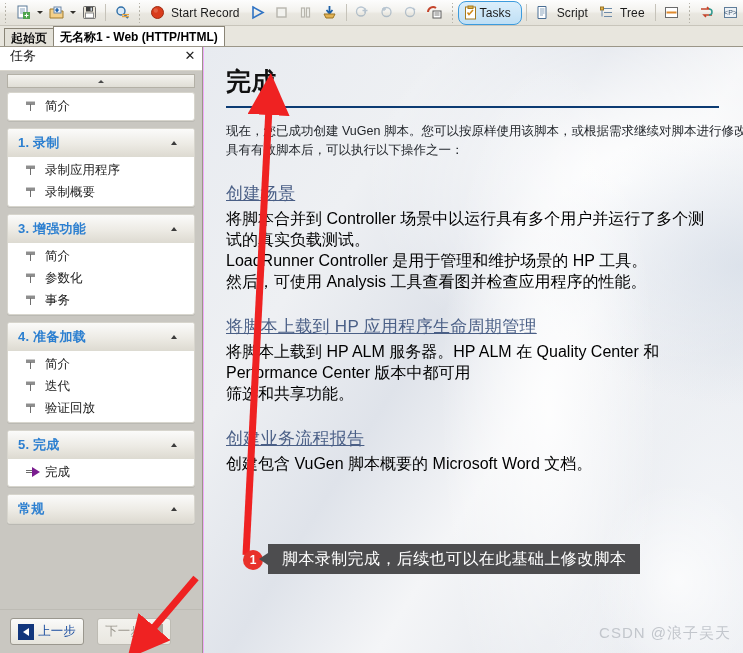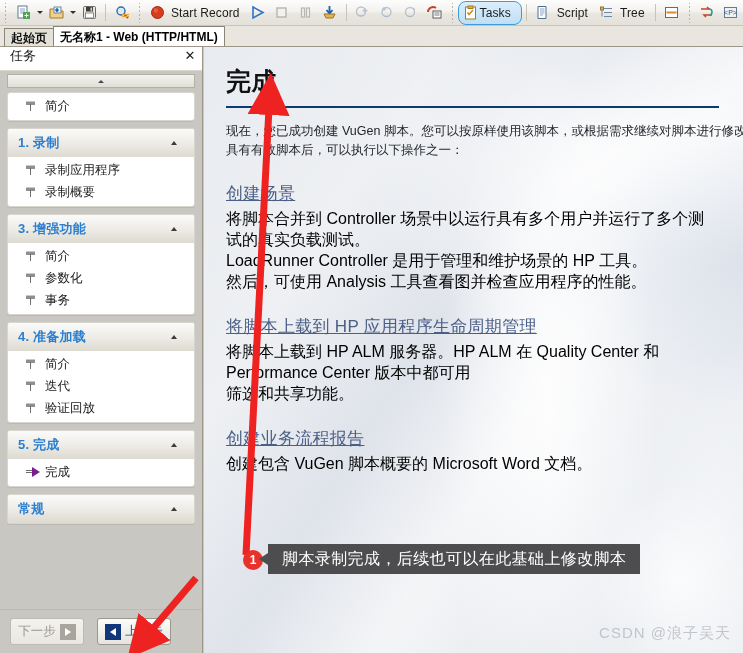--- a/index.html
+++ b/index.html
@@ -622,27 +622,27 @@
       <div class="group">
         <div class="group-head">
           <div class="group-title">常规</div>
           <div class="group-collapse"></div>
         </div>
 
       </div>
     </div>
 
     <div class="navbar">
+      <div class="navbtn prev">
+        <span class="sq"></span>
+        <span>上一步</span>
+      </div>
       <div class="navbtn next disabled">
         <span>下一步</span>
         <span class="sq"></span>
-      </div>
-      <div class="navbtn prev">
-        <span class="sq"></span>
-        <span>上一步</span>
       </div>
     </div>
   </div>
 
   <div class="content">
     <div class="content-inner">
       <h1 class="page-title">完成</h1>
       <div class="rule"></div>
 
       <div class="intro">

